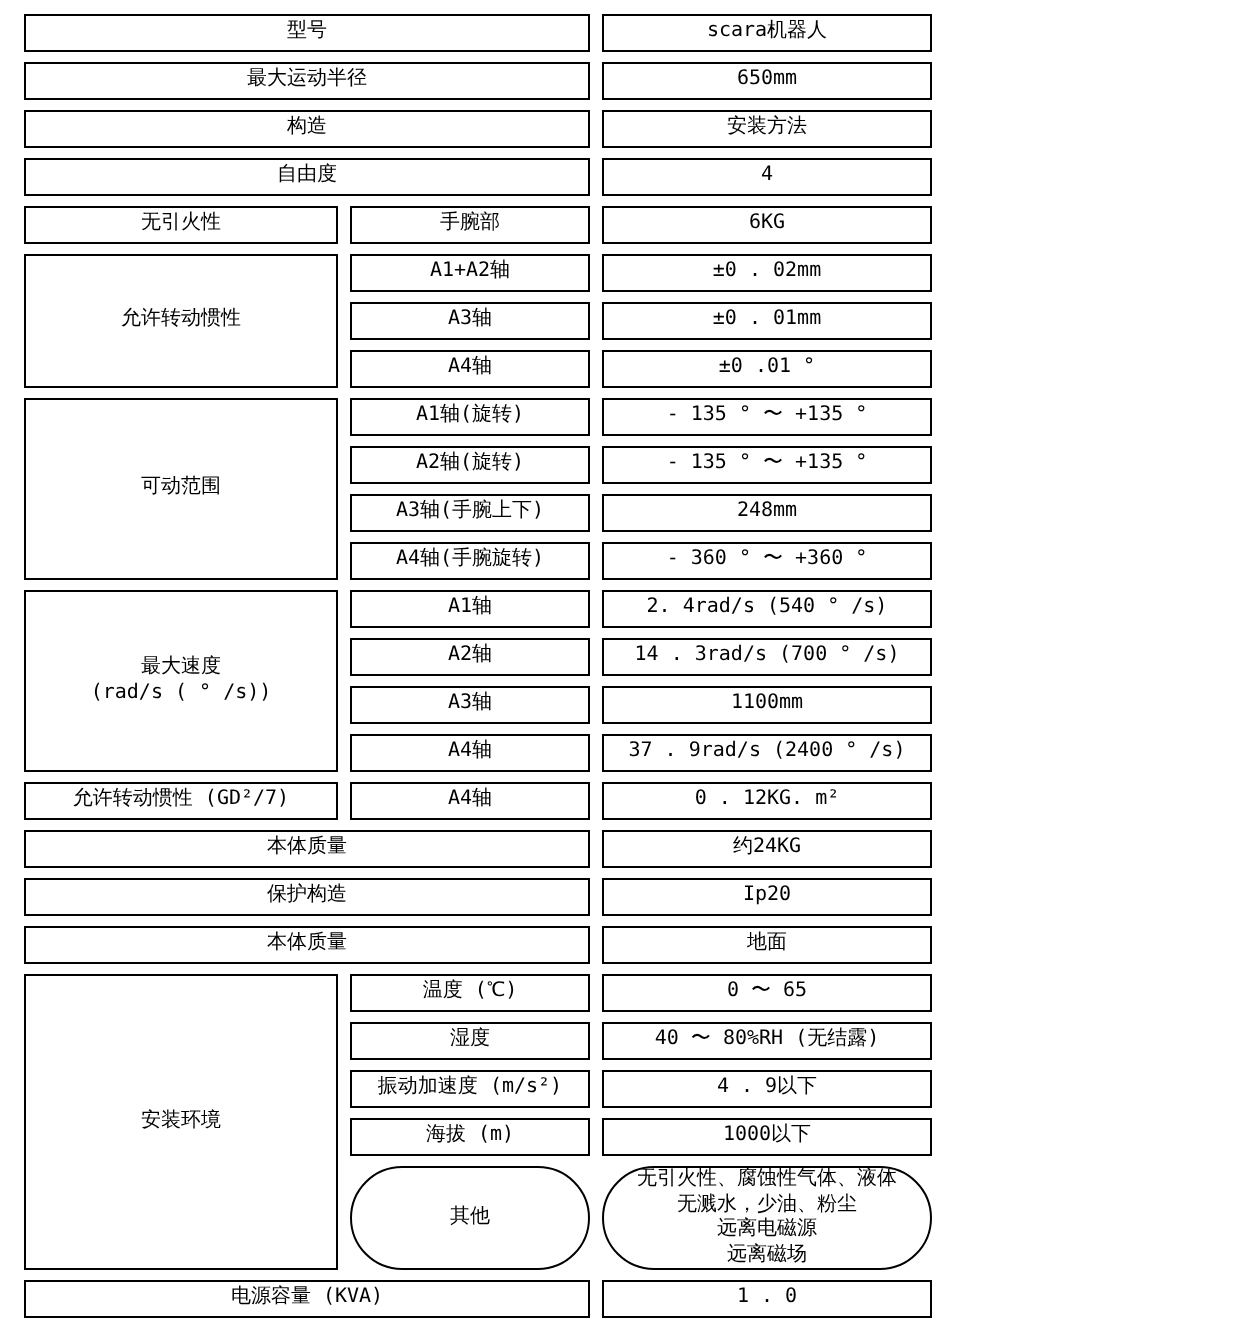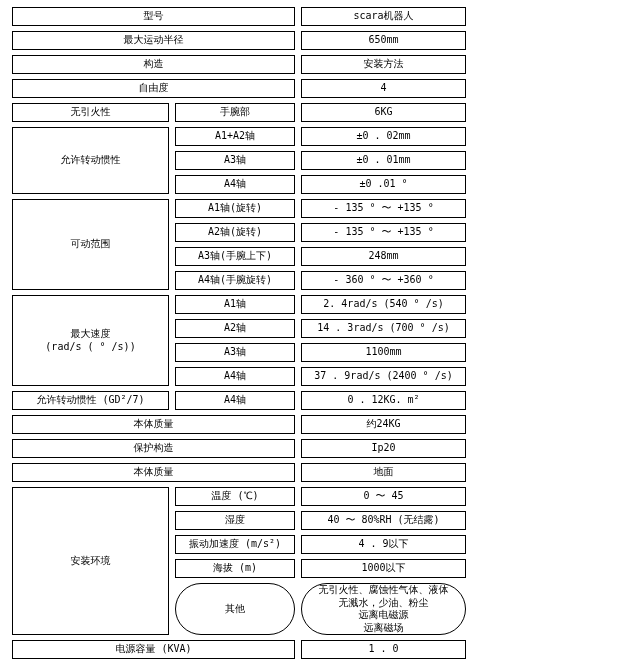--- a/index.html
+++ b/index.html
@@ -143,21 +143,21 @@
     <td>Ip20</td>
   </tr>
   <tr class="r">
     <td colspan="2">本体质量</td>
     <td>地面</td>
   </tr>
 
   <tr class="r">
     <td rowspan="5">安装环境</td>
     <td>温度 (℃)</td>
-    <td>0 〜 45</td>
+    <td>0 〜 65</td>
   </tr>
   <tr class="r">
     <td>湿度</td>
     <td>40 〜 80%RH (无结露)</td>
   </tr>
   <tr class="r">
     <td class="h30">振动加速度 (m/s²)</td>
     <td class="h30">4 . 9以下</td>
   </tr>
   <tr class="r">

